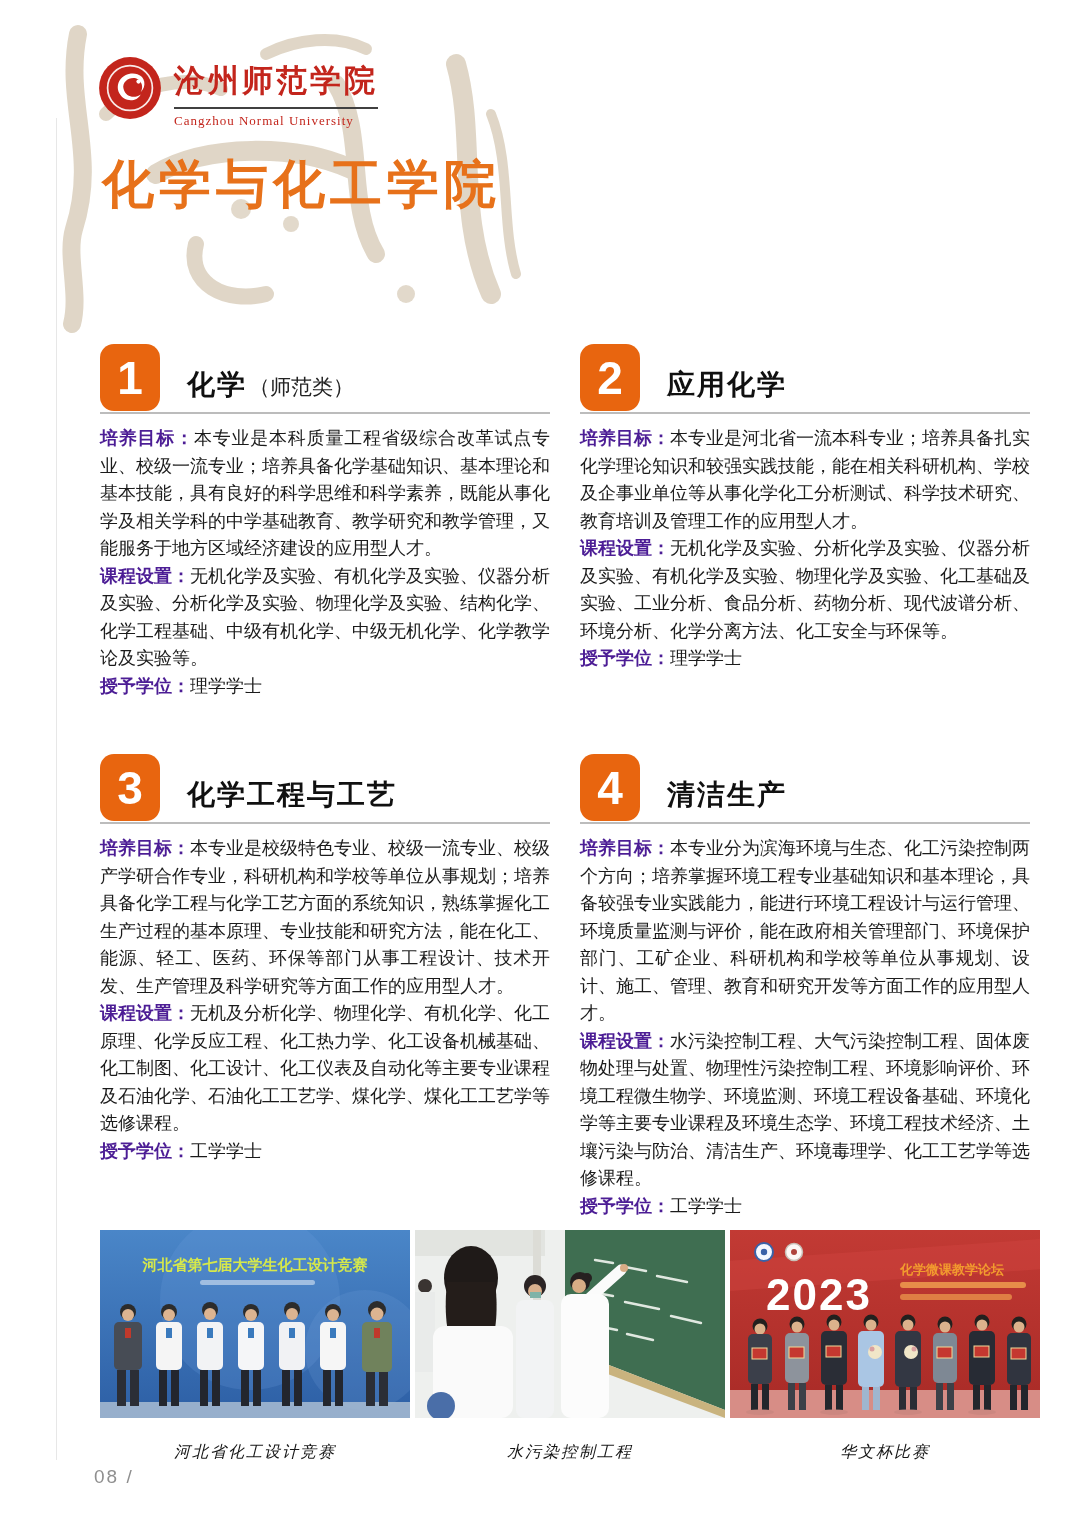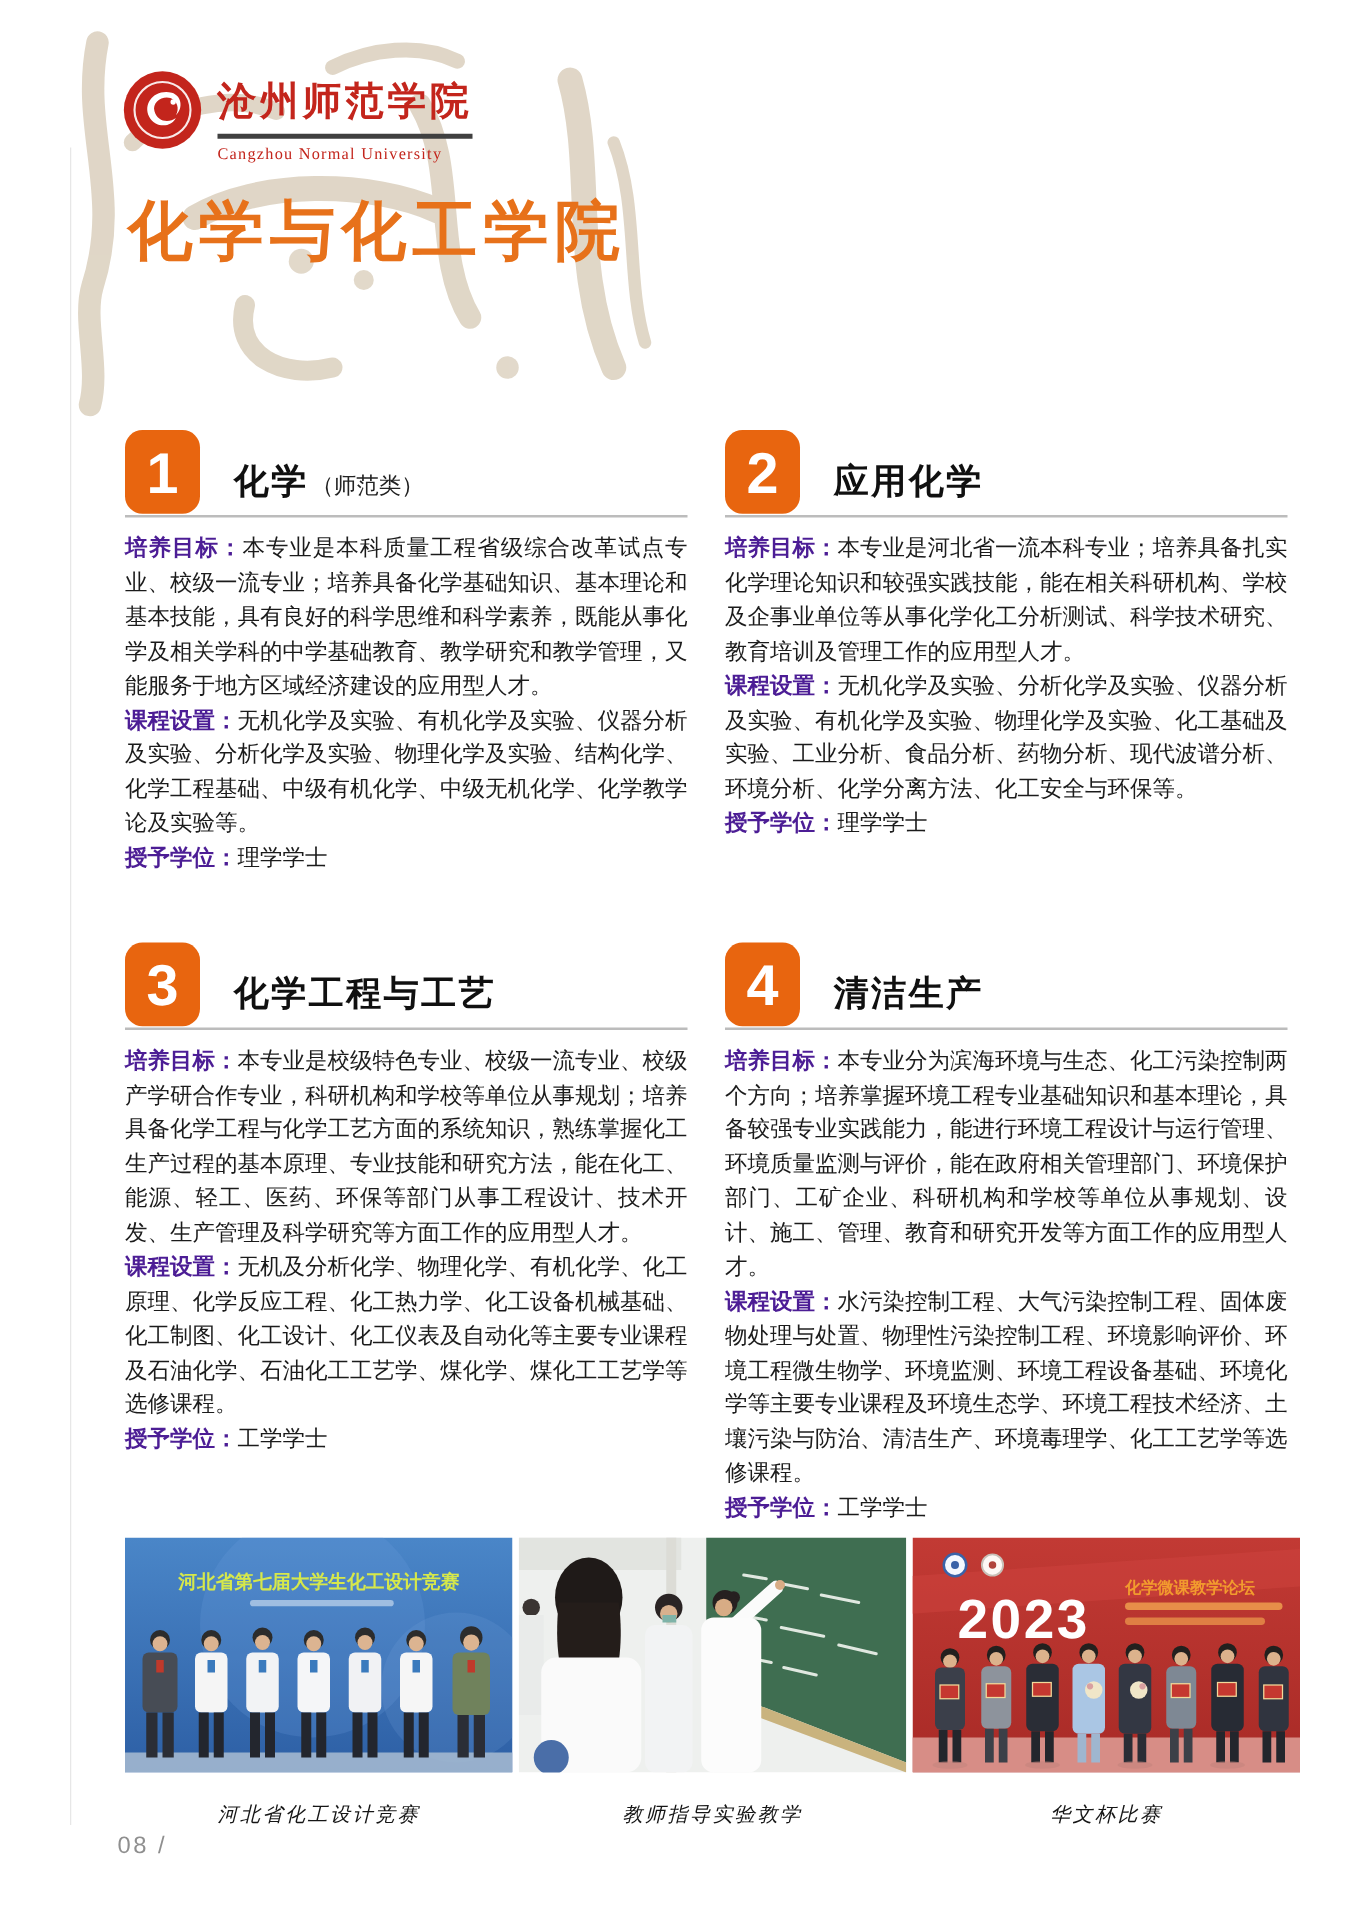--- a/index.html
+++ b/index.html
@@ -14,40 +14,40 @@
   
   .watermark { position:absolute; left:36px; top:-6px; pointer-events:none; }
 
   
   .logo { position:absolute; left:98px; top:56px; display:flex; align-items:flex-start; }
   .emblem { width:64px; height:64px; }
   .logo-text { margin-left:12px; padding-top:4px; }
   .logo-cn {
     font-size:31px; font-weight:bold; color:#c3251c; letter-spacing:3px;
     font-family:"Liberation Serif","DejaVu Serif",serif;
-    border-bottom:4px solid #404040; padding-bottom:5px;
+    border-bottom:2px solid #404040; padding-bottom:5px;
   }
   .logo-en { font-size:13px; color:#c3251c; letter-spacing:1px; margin-top:4px;
     font-family:Liberation Serif, serif; }
   .page-title {
     position:absolute; left:102px; top:150px; margin:0;
     font-size:52px; font-weight:bold; color:#e7711a; letter-spacing:5px;
   }
 
   
   .spec { position:absolute; width:450px; }
   .spec-head { position:relative; height:70px; border-bottom:2px solid #bcbcbc; }
   .num-badge {
     position:absolute; left:0; top:0; width:60px; height:67px;
     background:#e8650f; border-radius:14px; color:#fff;
     font-size:46px; font-weight:bold; display:flex; align-items:center; justify-content:center;
   }
   .spec-title-wrap { position:absolute; left:87px; bottom:8px; white-space:nowrap; }
   .spec-title { font-size:28px; font-weight:bold; color:#101010; letter-spacing:2px; }
-  .spec-suffix { font-size:18px; color:#222; margin-left:2px; }
+  .spec-suffix { font-size:21px; color:#222; margin-left:2px; }
   .spec-body { margin-top:11px; font-family:"Liberation Serif","DejaVu Serif",serif;
     font-size:18px; line-height:27.5px; color:#1b1b1b; text-align:justify; }
   .spec-body p { margin:0; }
   .lbl { font-family:"Liberation Sans","DejaVu Sans",sans-serif; font-weight:bold; color:#4c1d95; }
 
   
   .photos { position:absolute; left:100px; top:1230px; display:flex; gap:5px; }
   .photo-col { width:310px; }
   .photo-col svg.photo { display:block; width:310px; height:188px; }
   .caption {
@@ -263,21 +263,21 @@
         <circle cx="164" cy="56" r="7" fill="#d8ac85"></circle>
         <path d="M168 74 L206 40" stroke="#fbfbfb" stroke-width="11" stroke-linecap="round"></path>
         <circle cx="209" cy="38" r="4" fill="#d8ac85"></circle>
         <rect x="146" y="64" width="48" height="124" rx="10" fill="#fcfcfc"></rect>
 
         <ellipse cx="56" cy="48" rx="27" ry="32" fill="#1f1a18"></ellipse>
         <path d="M32 52 C28 90 34 110 40 128 L74 128 C80 104 84 84 80 52 Z" fill="#241d1a"></path>
         <rect x="18" y="96" width="80" height="92" rx="12" fill="#fafafa"></rect>
         <circle cx="26" cy="176" r="14" fill="#4a6ea8"></circle>
       </svg>
-      <div class="caption">教师指导实验教学</div>
+      <div class="caption">水污染控制工程</div>
     </div>
 
     <div class="photo-col">
       <svg class="photo" viewBox="0 0 310 188">
         <defs>
           <linearGradient id="red1" x1="0" y1="0" x2="0" y2="1">
             <stop offset="0" stop-color="#c23a34"></stop>
               <stop offset="1" stop-color="#a82a26"></stop>
           </linearGradient>
         </defs>

